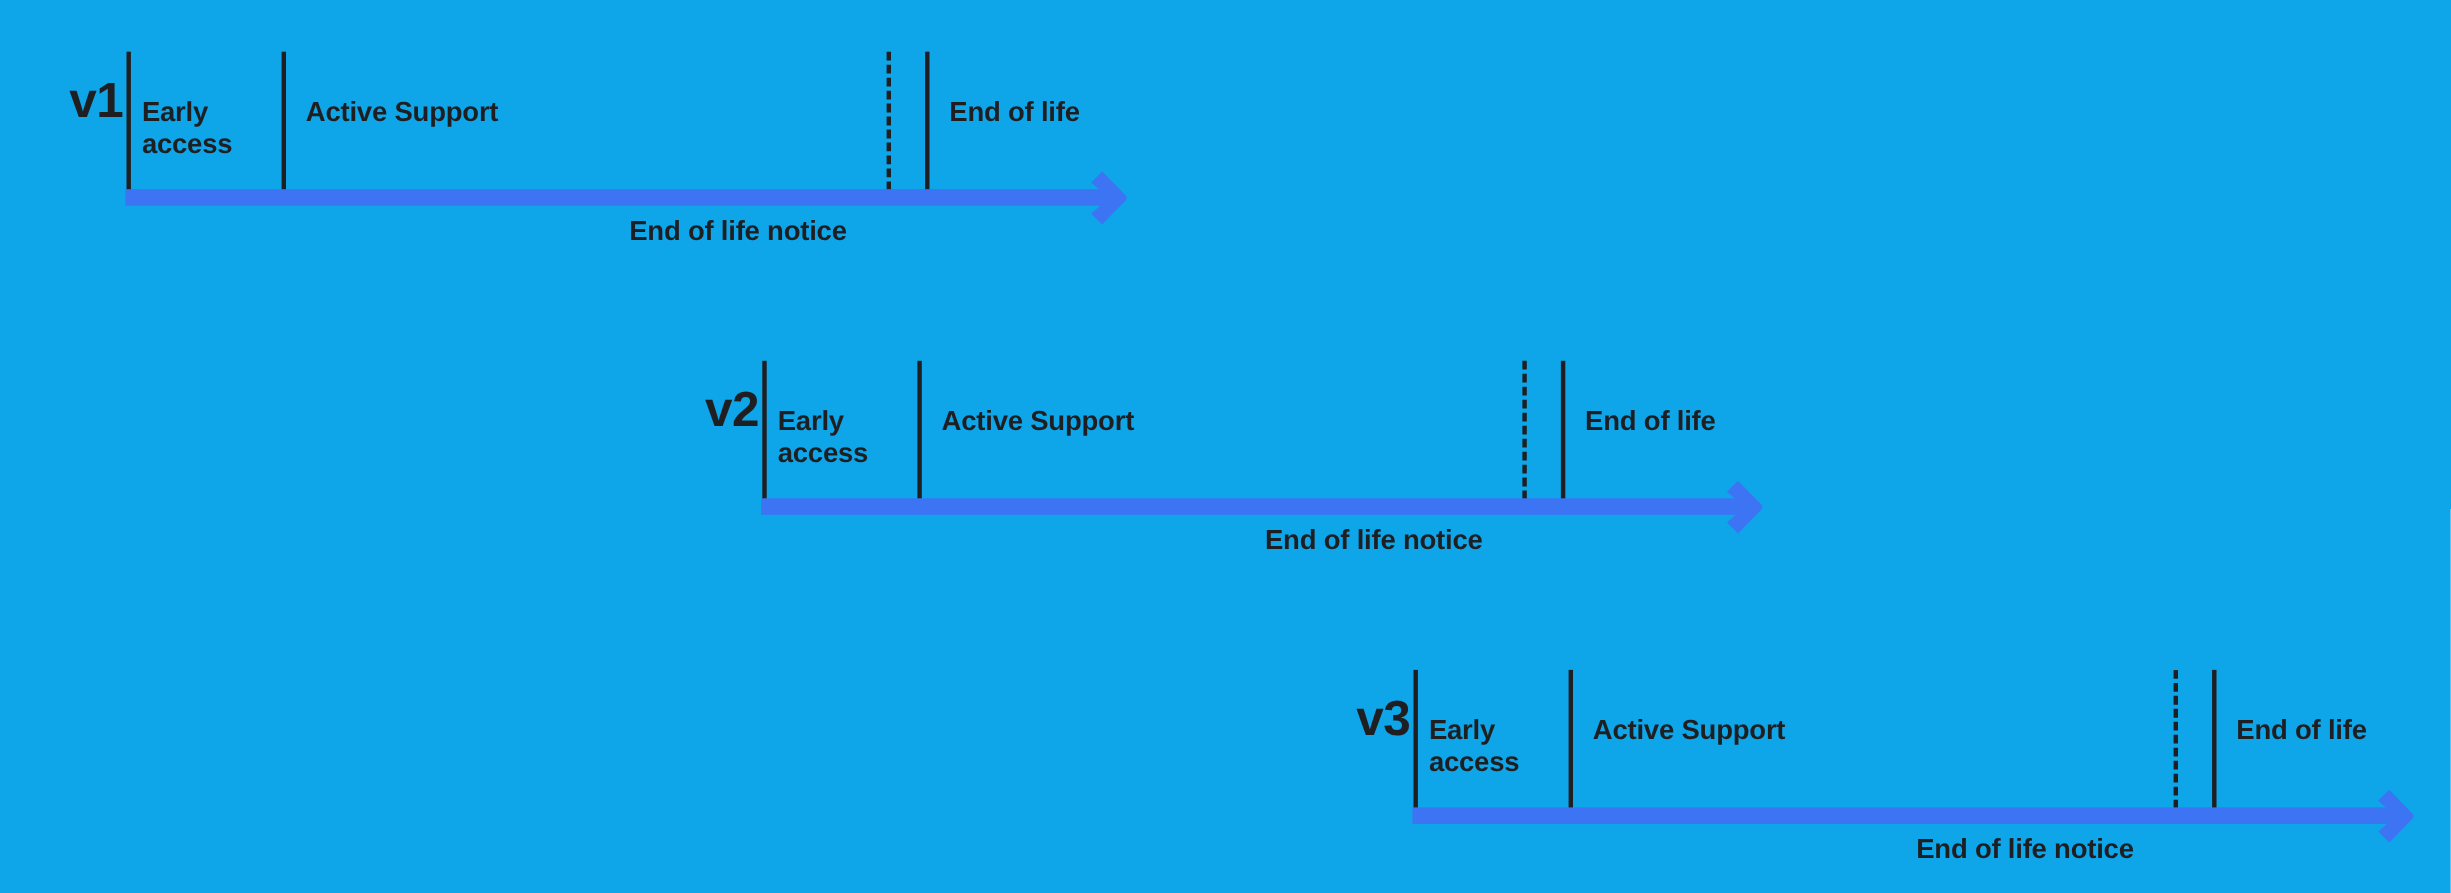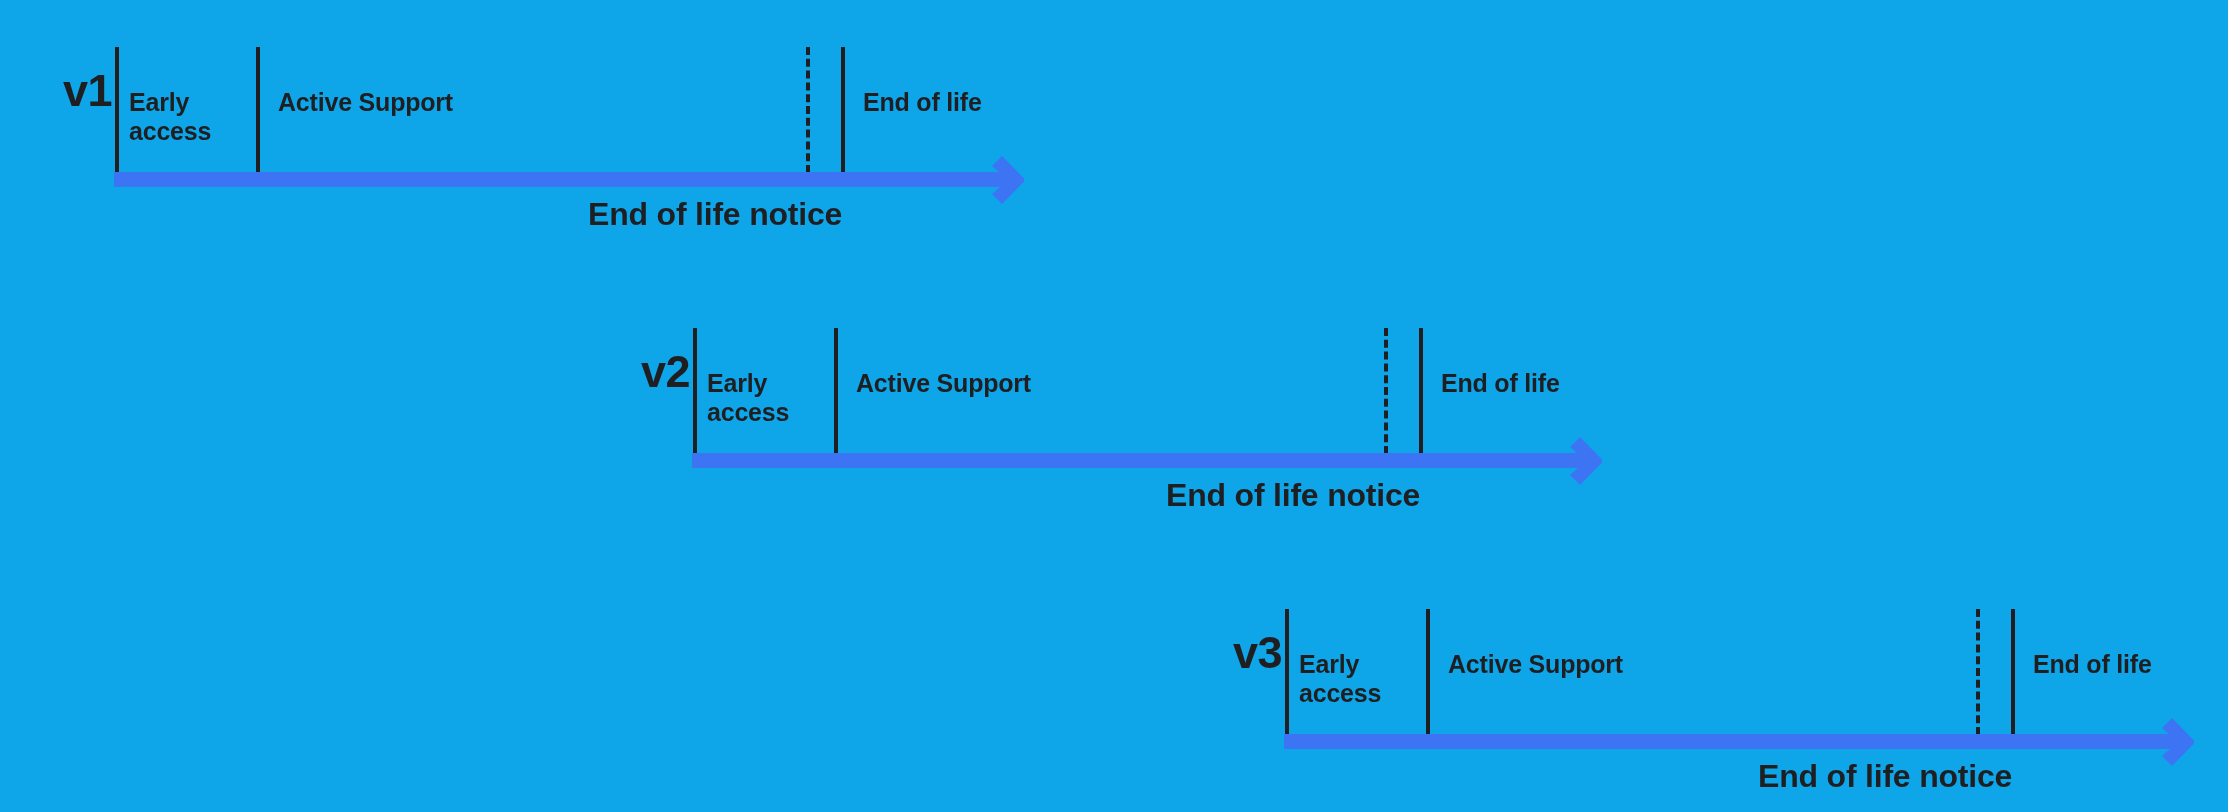--- a/index.html
+++ b/index.html
@@ -83,26 +83,25 @@
     top: 124px;
     width: 72px;
     height: 72px;
   }
   .bar-arrow svg { display: block; width: 100%; height: 100%; }
 
   
   .notice-label {
     position: absolute;
     top: 176px;
-    font-size: 32px;
+    font-size: 25px;
     font-weight: 700;
     color: #1f1f21;
     white-space: nowrap;
     letter-spacing: -0.2px;
-    margin-left: 16px;
   }
 </style>
 </head>
 <body>
 
 <div id="canvas">
 
   <div class="timeline-row" style="left:30px; top:20px;">
 
     <div class="version-label">v1</div>

